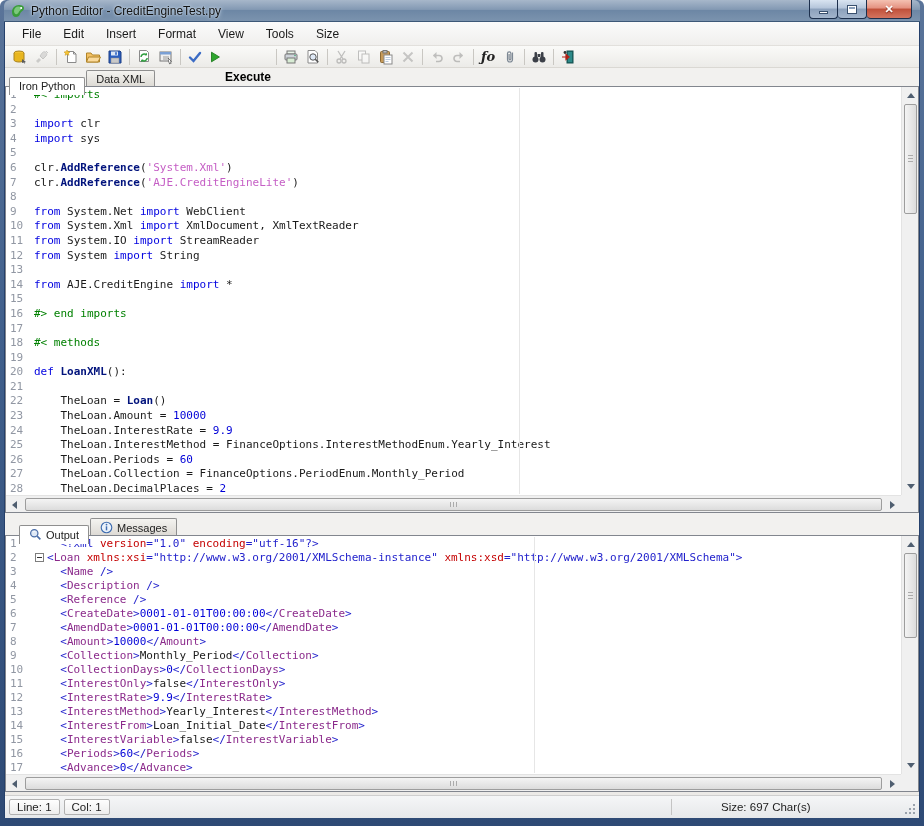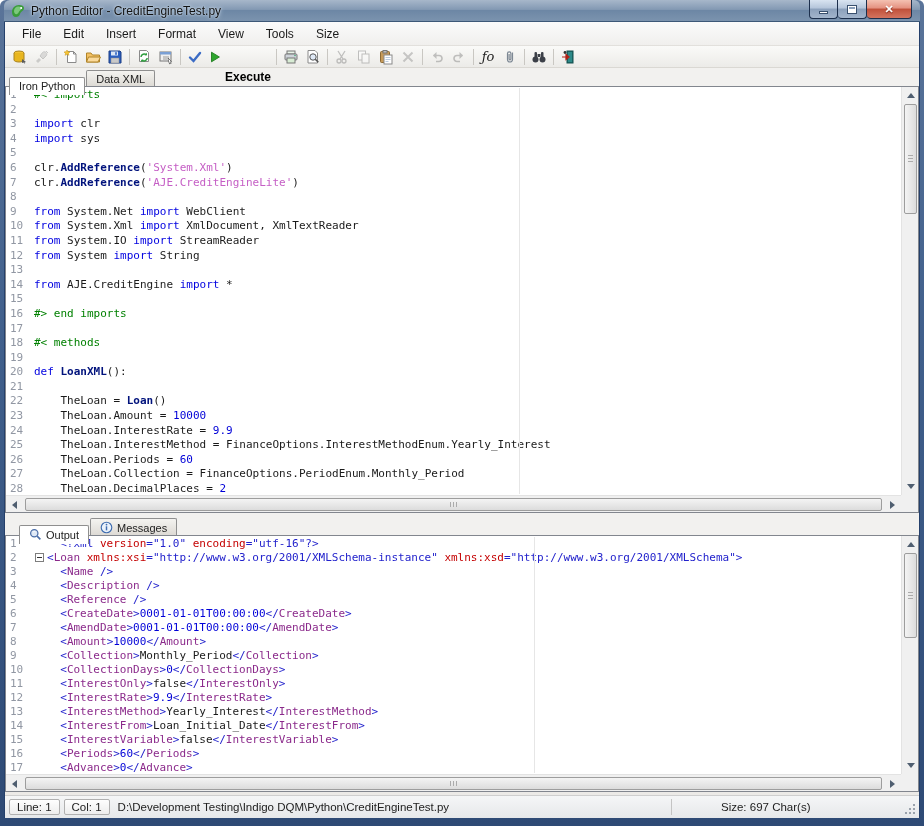--- a/index.html
+++ b/index.html
@@ -34,21 +34,21 @@
   .menu-item { font-size: 12px; color:#1a1a1a; padding: 3px 11px; }
   
   .toolbar { height: 22px; background: linear-gradient(#fafaf8,#ecebe8); display: flex; align-items: center;
     padding-left: 4px; border-bottom: 1px solid #dad8d3; }
   .tbtn { height: 20px; min-width: 22px; display: flex; align-items: center; justify-content: center;
     padding: 0 2px; border-radius: 2px; }
   .tbtn svg { display:block; }
   .tbtn.dis { opacity: .42; filter: grayscale(1); }
   .tsep { width: 1px; height: 16px; background: #c9c7c2; margin: 0 3px; }
   .exec-label { font-size: 12px; font-weight: bold; color:#000; margin-left: 3px; margin-top: 40px; }
-  .fx-glyph { font-family: "DejaVu Serif", serif; font-style: italic; font-weight: normal; font-size: 13px; color:#222; }
+  .fx-glyph { font-family: "DejaVu Serif", serif; font-style: italic; font-weight: bold; font-size: 13px; color:#222; }
   
   .tabstrip { height: 18px; display: flex; align-items: flex-end; padding-left: 4px; background: #f2f1ef; }
   .tab { font-size: 11px; color:#222; padding: 2px 9px 2px 9px; border: 1px solid #8f8f8f; border-bottom: none;
     border-radius: 2px 2px 0 0; background: linear-gradient(#f4f3f0,#dcd9d3); margin-right: 1px; position: relative; top: 1px;
     display: flex; align-items: center; gap: 4px; }
   .tab.active { background: #fff; padding-bottom: 3px; z-index: 3; top: 9px; }
   .outtabstrip { height: 22px; display: flex; align-items: flex-end; padding-left: 14px; background:#f2f1ef; }
   
   .pane { position: relative; background:#fff; border: 1px solid #82868e; overflow: hidden; }
   .pane.code { height: 427px; }
@@ -368,19 +368,18 @@
           </span>
       </div>
       <div class="sbcorner"></div>
     </div>
 
     <div class="gap3"></div>
 
     <div class="statusbar">
       <span class="sbox">Line: 1</span>
       <span class="sbox">Col: 1</span>
-      <span class="spath">D:\Development Testing\Indigo DQM\Python\CreditEngineTest.py</span>
       <span class="ssep"></span>
       <span class="ssize">Size: 697 Char(s)</span>
       <span class="sgrip"></span>
     </div>
   </div>
 </div>
 
 </body></html>

